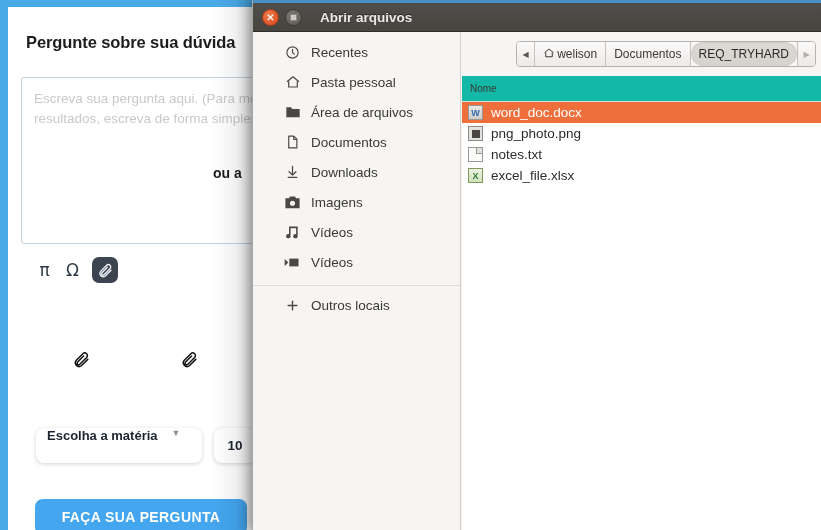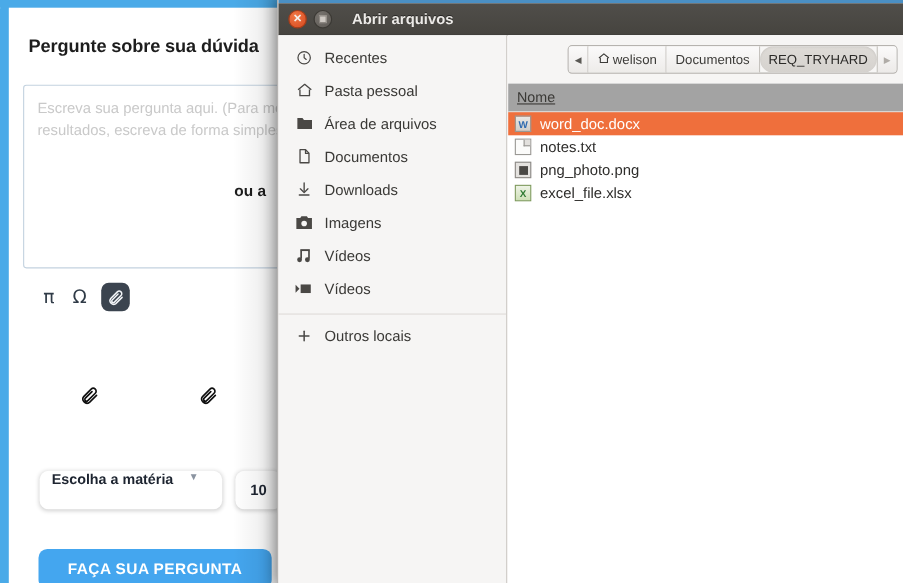--- a/index.html
+++ b/index.html
@@ -111,21 +111,21 @@
   }
 
   .dlg-body { position:absolute; left:0; top:32px; width:569px; height:498px; }
 
   .sidebar {
     position:absolute; left:0; top:0; width:208px; height:498px;
     background:#f6f5f4; border-right:1px solid #d2cfcb;
   }
   .side-item {
     height:30px; display:flex; align-items:center; gap:10px;
-    padding-left:15px; color:#3a3936; font-size:13.5px;
+    padding-left:31px; color:#3a3936; font-size:13.5px;
   }
   .side-item:first-child { margin-top:5px; }
   .side-ico {
     width:17px; height:17px; display:flex; align-items:center; justify-content:center;
     color:#4a4845; flex:0 0 17px;
   }
   .side-sep { height:1px; background:#dedbd7; margin:8px 0 4px 0; }
 
   .filepane {
     position:absolute; left:209px; top:0; width:360px; height:498px; background:#ffffff;
@@ -152,23 +152,22 @@
   .pb-crumb.active {
     background:linear-gradient(to bottom,#dedbd7,#d5d2ce);
     color:#2b2a28; box-shadow:0 1px 2px rgba(0,0,0,0.08) inset;
   }
   .pb-crumb.last { border-right:none;border-radius:12px; }
   .home-ico { font-size:12px; line-height:1; }
 
   .filelist { background:#fff; height:454px; }
   .col-head {
     height:26px; display:flex; align-items:center; padding-left:8px;
-    font-size:13px; color:#3a3936; background:#a3a3a3;
+    font-size:10px; color:#3a3936; background:#14b8a6;
     border-bottom:1px solid #dedbd7;
-    text-decoration:underline;
   }
   .file-row {
     height:21px; display:flex; align-items:center; gap:8px; padding-left:6px;
     font-size:13.5px; color:#2e2d2b;
   }
   .file-row.selected { background:#ef6f3c; color:#ffffff; }
   .f-ico { width:15px; height:15px; flex:0 0 15px; position:relative; }
 
   .ico-word { background:linear-gradient(to bottom,#e9e7e4,#cfcdc9); border:1px solid #9a9894;
     display:flex; align-items:center; justify-content:center; font-size:9px; font-weight:bold; color:#2f6bb0; }
@@ -379,32 +378,32 @@
 
         <div class="filelist">
           <div class="col-head">Nome</div>
 
           <div class="file-row selected">
             <span class="f-ico ico-word">W</span>
             <span>word_doc.docx</span>
           </div>
 
           <div class="file-row">
-            <span class="f-ico ico-txt"></span>
-            <span>notes.txt</span>
-          </div>
-
-          <div class="file-row">
             <span class="f-ico ico-img">
                 <i></i>
               </span>
             <span>png_photo.png</span>
           </div>
 
           <div class="file-row">
+            <span class="f-ico ico-txt"></span>
+            <span>notes.txt</span>
+          </div>
+
+          <div class="file-row">
             <span class="f-ico ico-xls">X</span>
             <span>excel_file.xlsx</span>
           </div>
         </div>
       </div>
     </div>
   </div>
 </div>
 
 </body></html>

